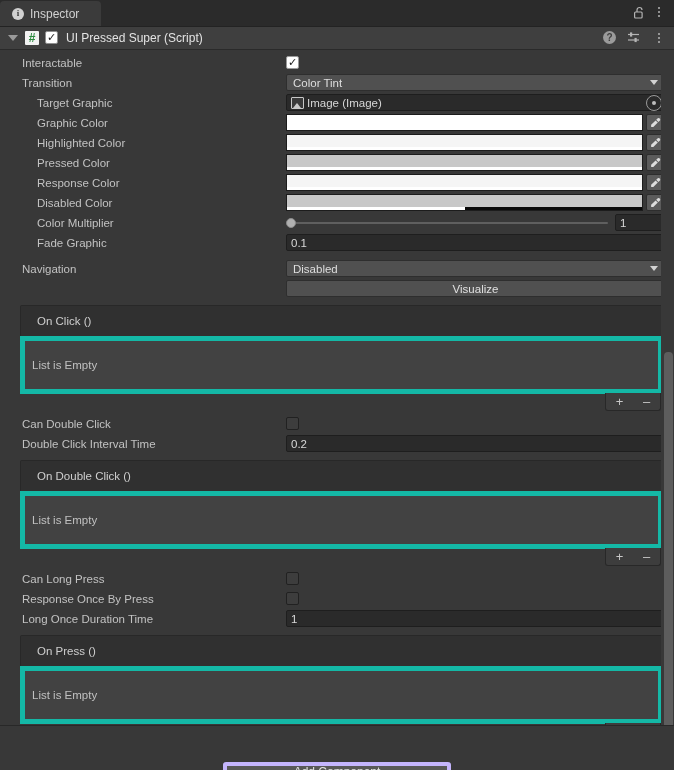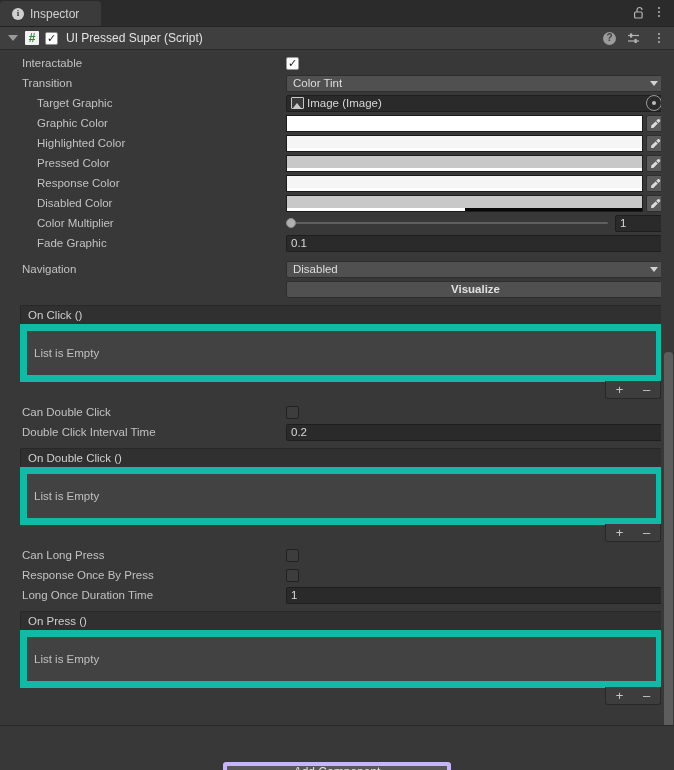--- a/index.html
+++ b/index.html
@@ -291,44 +291,43 @@
   }
   .btn-wide {
     flex: 1 1 auto;
     height: 17px;
     background: #505050;
     border: 1px solid #2e2e2e;
     border-radius: 2px;
     box-sizing:border-box;
     display:flex;align-items:center;justify-content:center;
     color: #e0e0e0;
-    font-weight: bold;
   }
 
   
   .evt {
     margin: 6px 11px 0 20px;
     position: relative;
   }
   .evt-head {
-    height: 19px;
+    height: 31px;
     background: #303030;
     border: 1px solid #282828;
     border-bottom: none;
     box-sizing: border-box;
     display:flex;align-items:center;
-    padding-left: 7px;
+    padding-left: 16px;
     color: #cfcfcf;
     border-top-left-radius: 2px;
     border-top-right-radius: 2px;
   }
   .evt-body {
     height: 58px;
     background: #424242;
-    border: 7px solid #14b8a6;
+    border: 5px solid #14b8a6;
     box-sizing: border-box;
     display:flex;align-items:center;
     padding-left: 7px;
     color: #c0c0c0;
   }
   .evt-foot {
     display:flex; justify-content:flex-end;
     margin-top: -1px;
   }
   .evt-foot .pmbox {

